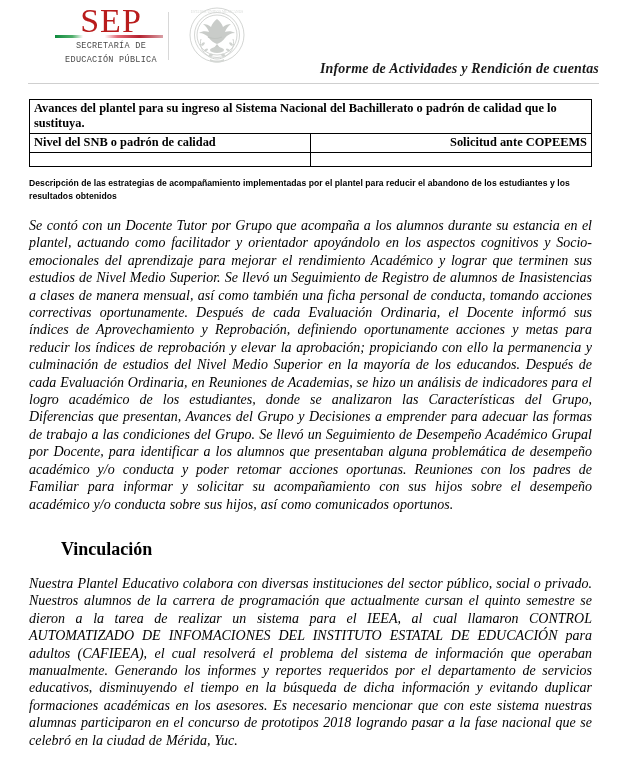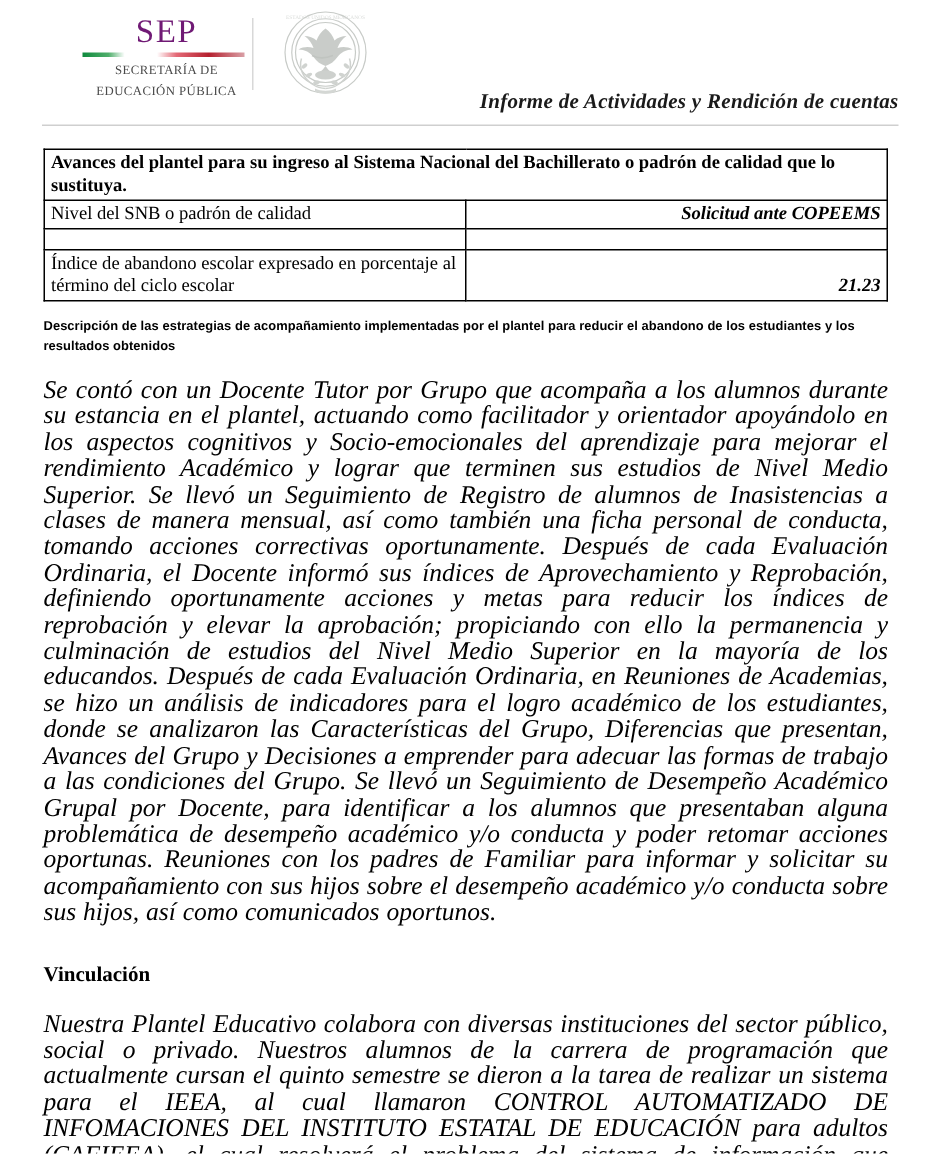--- a/index.html
+++ b/index.html
@@ -23,37 +23,37 @@
   }
   .sep-logo {
     position: absolute;
     left: 55px;
     top: 8px;
     width: 112px;
     text-align: center;
   }
   .sep-word {
     font-family: "Liberation Serif", serif;
-    font-size: 22px;
+    font-size: 34px;
     letter-spacing: 1px;
-    color: #701a75;
+    color: #b91c1c;
     line-height: 25px;
     font-weight: normal;
   }
   .tricolor {
     margin-top: 2px;
     height: 3px;
     width: 108px;
     background: linear-gradient(to right,
         #0f8a3d 0%, #4fae6b 16%, #ffffff 26%,
         #ffffff 46%, #e46a77 58%, #b5202e 78%, #d9a0a6 100%);
   }
   .sep-sub {
     margin-top: 3px;
-    font-family: Liberation Serif, serif;
+    font-family: Liberation Mono, monospace;
     font-size: 8.5px;
     color: #4a4a4a;
     letter-spacing: 0.3px;
     line-height: 11px;
   }
   .header-divider {
     position: absolute;
     left: 168px;
     top: 12px;
     width: 1px;
@@ -106,26 +106,25 @@
     vertical-align: top;
     font-family: "Liberation Serif", serif;
     font-size: 12.4px;
     line-height: 15px;
   }
   td.section-head {
     font-weight: bold;
     font-size: 12.6px;
   }
   td.label-cell {
-    font-weight: normal;
+    font-weight: bold;
   }
   td.value-cell {
     text-align: right;
     font-weight: bold;
-    font-style: italic;
     font-size: 12.6px;
     width: 189px;
   }
   td.value-cell.bottom {
     vertical-align: bottom;
   }
   td.spacer-cell {
     height: 10px;
     border-left: 1px solid #000;
     border-right: 1px solid #000;
@@ -140,31 +139,32 @@
     font-weight: bold;
     font-size: 8.6px;
     line-height: 12.5px;
     color: #000000;
     letter-spacing: 0.05px;
     margin-top: 10px;
   }
   .body-par {
     font-family: "Liberation Serif", serif;
     font-style: italic;
-    font-size: 17px;
+    font-size: 14px;
     line-height: 17.4px;
     text-align: justify;
     margin-top: 15px;
     word-spacing: 0.4px;
   }
   .section-title {
     font-family: "Liberation Serif", serif;
     font-weight: bold;
-    font-size: 14px;
+    font-size: 18px;
     margin-top: 26px;
+    margin-left: 32px;
   }
 </style>
 </head>
 <body>
 
 <div class="header">
 
   <div class="sep-logo">
     <div class="sep-word">SEP</div>
     <div class="tricolor"></div>
@@ -228,24 +228,20 @@
         <td class="section-head" colspan="2">Avances del plantel para su ingreso al Sistema Nacional del Bachillerato o padrón de calidad que lo sustituya.</td>
       </tr>
       <tr>
         <td class="label-cell">Nivel del SNB o padrón de calidad</td>
         <td class="value-cell">Solicitud ante COPEEMS</td>
       </tr>
       <tr>
         <td class="spacer-cell"></td>
         <td class="spacer-cell"></td>
       </tr>
-      <tr>
-        <td class="label-cell tall-label">Índice de abandono escolar expresado en porcentaje al término del ciclo escolar</td>
-        <td class="value-cell bottom">21.23</td>
-      </tr>
     </tbody>
   </table>
 
   <div class="desc-heading">Descripción de las estrategias de acompañamiento implementadas por el plantel para reducir el abandono de los estudiantes y los resultados obtenidos</div>
 
   <div class="body-par">Se contó con un Docente Tutor por Grupo que acompaña a los alumnos durante su estancia en el plantel, actuando como facilitador y orientador apoyándolo en los aspectos cognitivos y Socio-emocionales del aprendizaje para mejorar el rendimiento Académico y lograr que terminen sus estudios de Nivel Medio Superior. Se llevó un Seguimiento de Registro de alumnos de Inasistencias a clases de manera mensual, así como también una ficha personal de conducta, tomando acciones correctivas oportunamente. Después de cada Evaluación Ordinaria, el Docente informó sus índices de Aprovechamiento y Reprobación, definiendo oportunamente acciones y metas para reducir los índices de reprobación y elevar la aprobación; propiciando con ello la permanencia y culminación de estudios del Nivel Medio Superior en la mayoría de los educandos. Después de cada Evaluación Ordinaria, en Reuniones de Academias, se hizo un análisis de indicadores para el logro académico de los estudiantes, donde se analizaron las Características del Grupo, Diferencias que presentan, Avances del Grupo y Decisiones a emprender para adecuar las formas de trabajo a las condiciones del Grupo. Se llevó un Seguimiento de Desempeño Académico Grupal por Docente, para identificar a los alumnos que presentaban alguna problemática de desempeño académico y/o conducta y poder retomar acciones oportunas. Reuniones con los padres de Familiar para informar y solicitar su acompañamiento con sus hijos sobre el desempeño académico y/o conducta sobre sus hijos, así como comunicados oportunos.</div>
 
   <div class="section-title">Vinculación</div>
 
 

